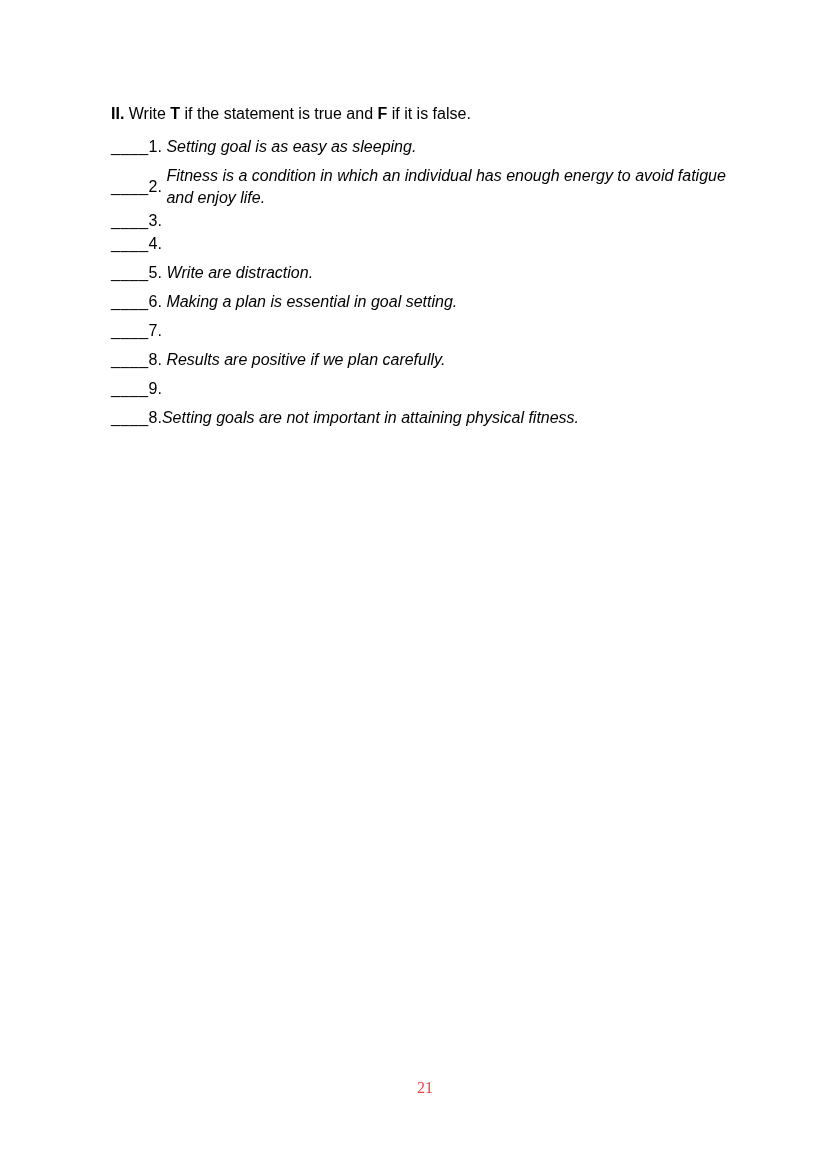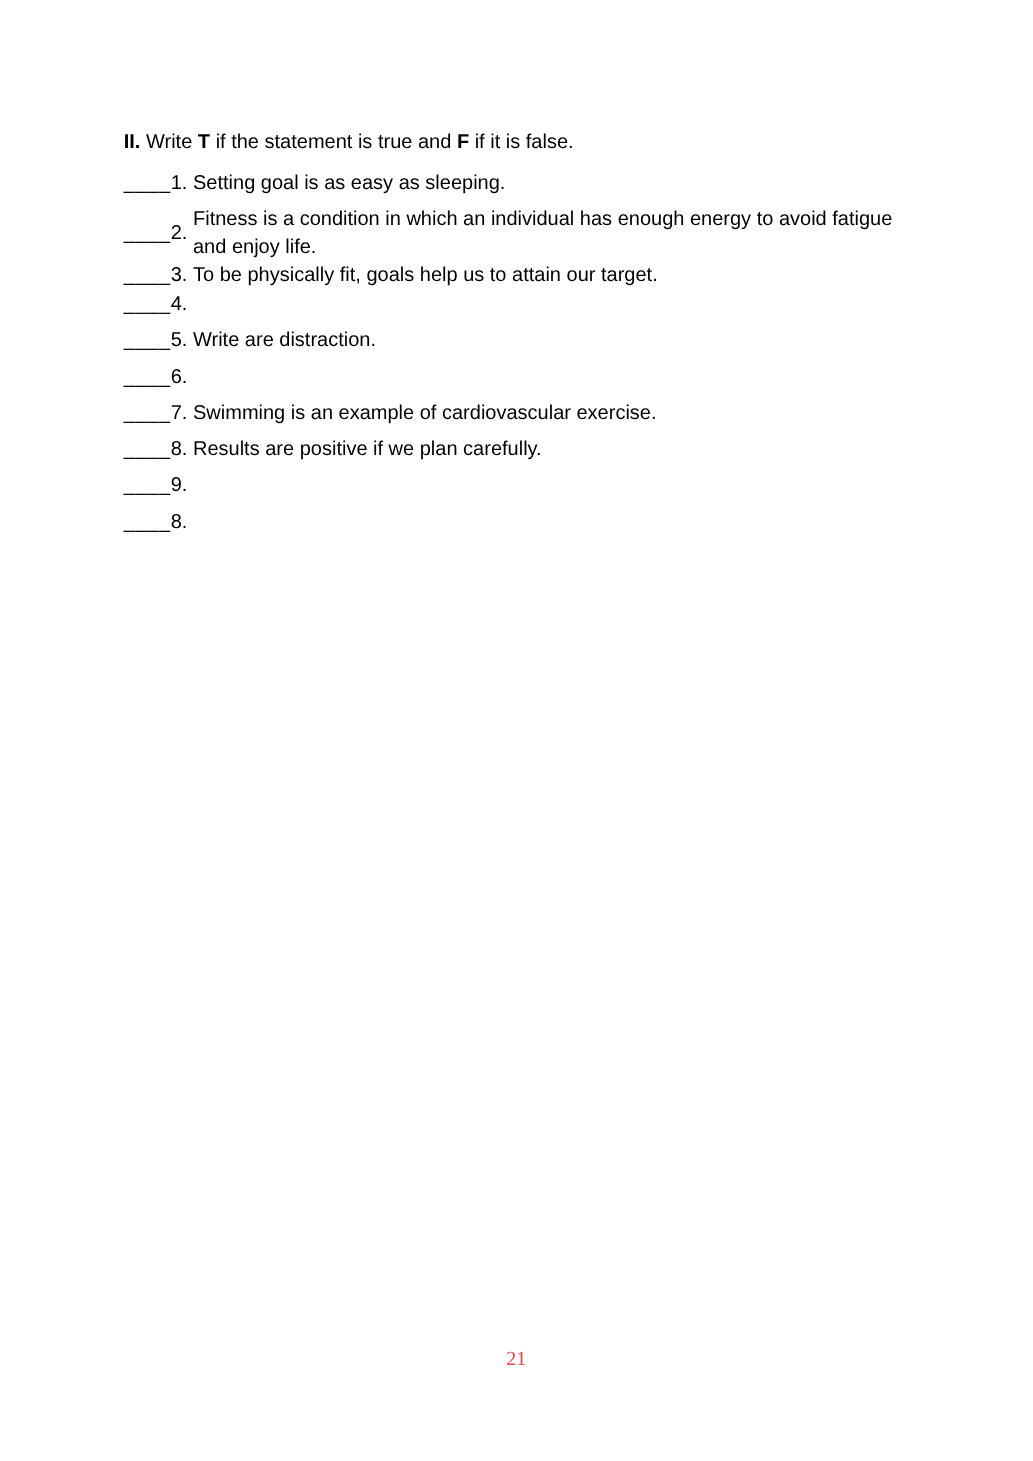--- a/index.html
+++ b/index.html
@@ -9,20 +9,21 @@
   }
   .page {
     position: relative;
     width: 760px;
     height: 1169px;
     background: #ffffff;
     font-family: "Liberation Sans", sans-serif;
     font-size: 16px;
     color: #000000;
     overflow: hidden;
+    margin-left: 12px;
   }
   .content {
     position: absolute;
     left: 99px;
     top: 103px;
     width: 620px;
   }
   .instructions {
     line-height: 22px;
     margin: 0 0 11px 0;
@@ -37,20 +38,21 @@
   .item.tight { margin-bottom: 1px; }
   .blank {
     white-space: pre;
     letter-spacing: 0.5px;
   }
   .num {
     white-space: pre;
   }
   .text {
     max-width: 560px;
+    font-style: italic;
   }
   .page-number {
     position: absolute;
     left: 0;
     top: 1079px;
     width: 826px;
     text-align: center;
     font-family: "Liberation Serif", serif;
     font-size: 16px;
     color: #ef4444;
@@ -72,57 +74,57 @@
 
     <div class="item tight">
       <span class="blank">____</span>
         <span class="num">2. </span>
         <span class="text">Fitness is a condition in which an individual has enough energy to avoid fatigue and enjoy life.</span>
     </div>
 
     <div class="item tight">
       <span class="blank">____</span>
         <span class="num">3. </span>
-        <span class="text">To be physically fit, goals help us to attain our target.</span>
     </div>
 
     <div class="item">
       <span class="blank">____</span>
         <span class="num">4. </span>
     </div>
 
     <div class="item">
       <span class="blank">____</span>
         <span class="num">5. </span>
         <span class="text">Write are distraction.</span>
     </div>
 
     <div class="item">
       <span class="blank">____</span>
         <span class="num">6. </span>
+        <span class="text">Making a plan is essential in goal setting.</span>
     </div>
 
     <div class="item">
       <span class="blank">____</span>
         <span class="num">7. </span>
-        <span class="text">Swimming is an example of cardiovascular exercise.</span>
     </div>
 
     <div class="item">
       <span class="blank">____</span>
         <span class="num">8. </span>
         <span class="text">Results are positive if we plan carefully.</span>
     </div>
 
     <div class="item">
       <span class="blank">____</span>
         <span class="num">9. </span>
     </div>
 
     <div class="item">
       <span class="blank">____</span>
         <span class="num">8.</span>
+        <span class="text">Setting goals are not important in attaining physical fitness.</span>
     </div>
 
   </div>
 
   <div class="page-number">21</div>
 </div>
 
 </body></html>

